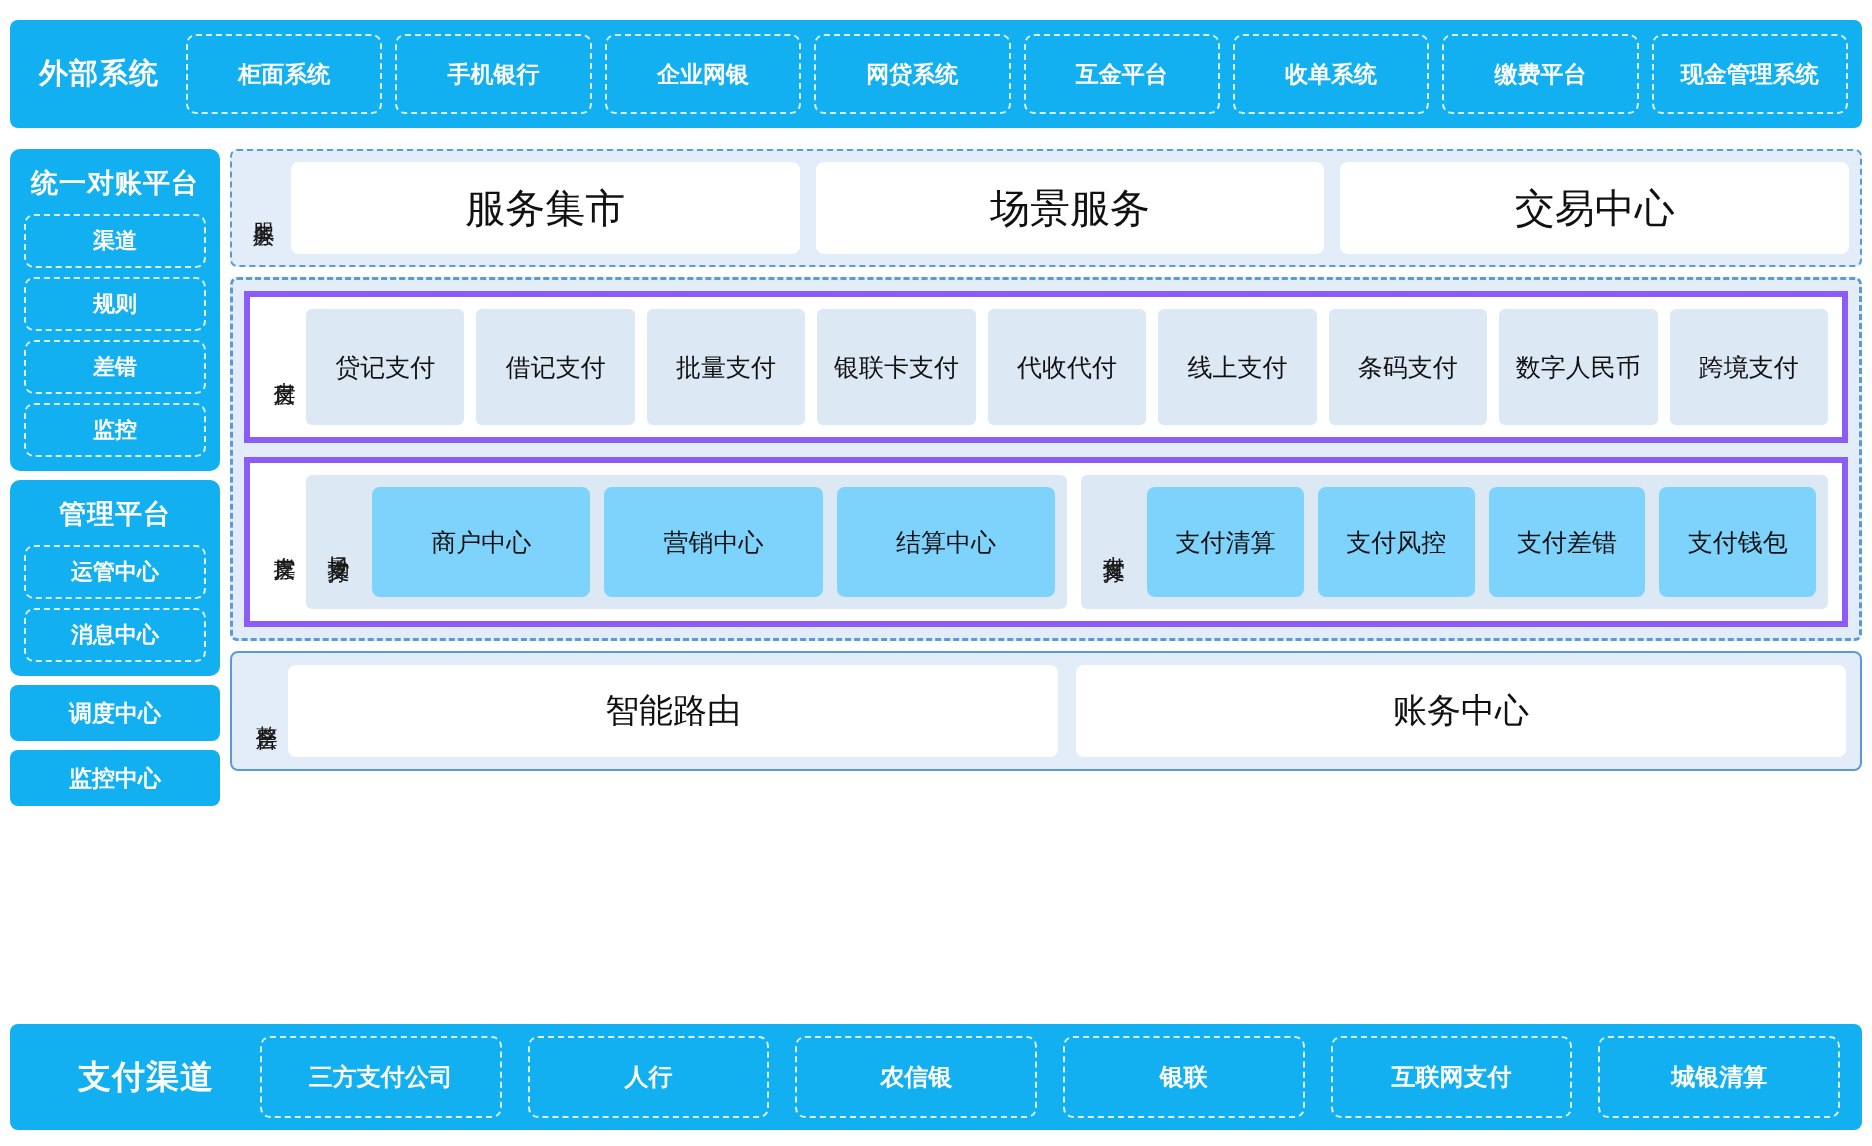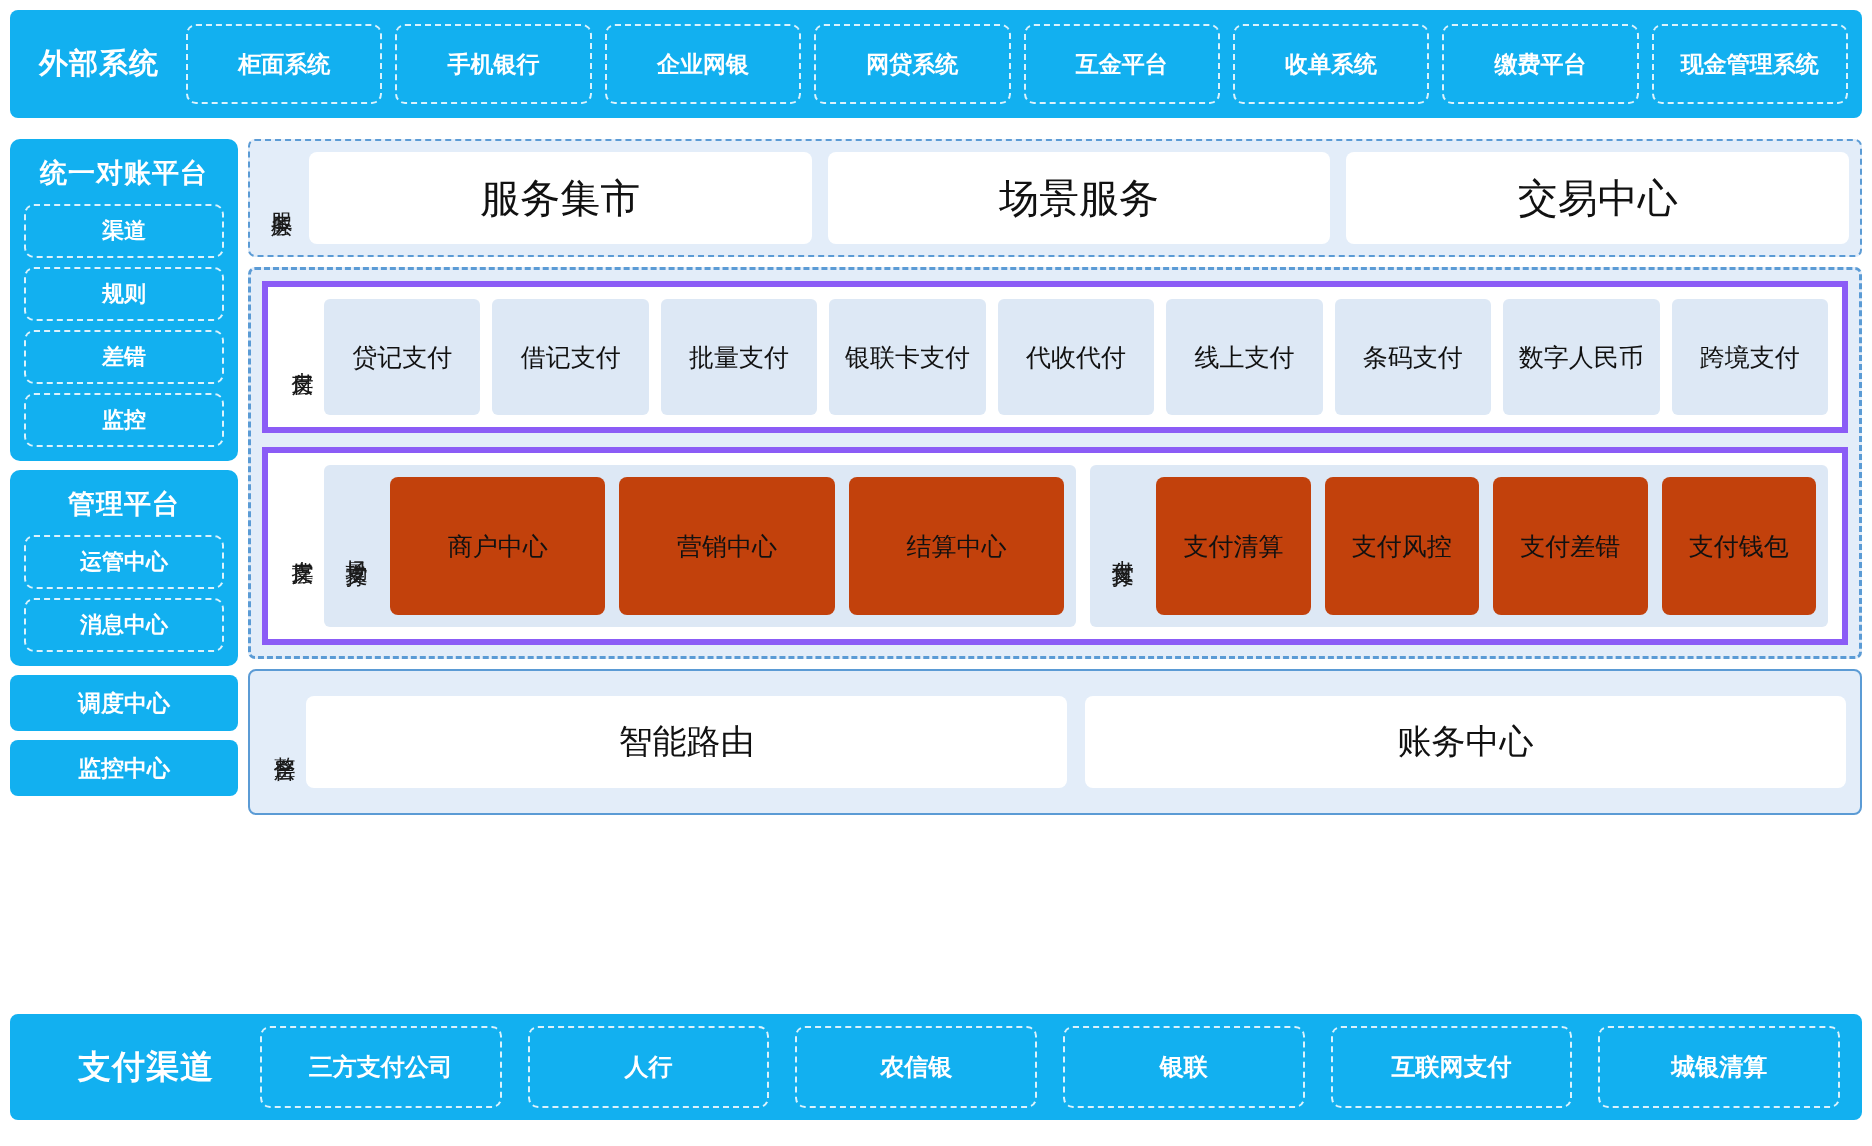--- a/index.html
+++ b/index.html
@@ -11,20 +11,21 @@
   }
   .page { position: relative; width: 1872px; height: 1146px; padding: 10px 10px; }
 
   
   .band {
     background: #12b0f0;
     border-radius: 8px;
     display: flex;
     align-items: center;
     color: #fff;
+    margin-top: 10px;
   }
   .band-title {
     color: #fff;
     font-size: 30px;
     font-weight: bold;
     letter-spacing: 1px;
     white-space: nowrap;
     text-align: center;
   }
   .dashed-chip {
@@ -47,21 +48,21 @@
     padding: 0 14px;
   }
   #external-band .band-title { width: 150px; flex: none; font-size: 29px; }
   #external-chips { display: flex; gap: 13px; flex: 1; margin-left: 12px; }
   #external-chips .dashed-chip { height: 80px; font-size: 23px; font-weight: 600; }
 
   
   #middle { display: flex; align-items: flex-start; gap: 10px; height: 855px; }
 
   
-  #left-rail { width: 228px; flex: none; display: flex; flex-direction: column; gap: 9px; }
+  #left-rail { width: 210px; flex: none; display: flex; flex-direction: column; gap: 9px; }
   .rail-card {
     background: #12b0f0;
     border-radius: 10px;
     padding: 10px 14px 14px;
     display: flex; flex-direction: column; gap: 9px;
   }
   .rail-card > .band-title { font-size: 27px; padding: 6px 0 4px; }
   .rail-card .dashed-chip { height: 54px; font-size: 22px; font-weight: 600; flex: none; }
   .rail-solid {
     background: #12b0f0;
@@ -125,32 +126,32 @@
   #support-groups { display: flex; gap: 14px; flex: 1; }
   .support-group {
     background: #dde8f5; border-radius: 6px;
     display: flex; align-items: stretch; padding: 12px 12px;
     gap: 12px;
   }
   .support-group.g1 { flex: 1.02; }
   .support-group.g2 { flex: 1; }
   .support-group .grp-cards { display: flex; gap: 14px; flex: 1; }
   .support-group .card-white {
-    background: #c2410c; border-radius: 8px; flex: 1;
-    height: 138px;
+    background: #7dd3fc; border-radius: 8px; flex: 1;
+    height: 110px;
     display: flex; align-items: center; justify-content: center;
     font-size: 25px; color: #111; white-space: nowrap;
   }
 
   
   #integration-outer {
     background: #e3edf9;
     border: 2px solid #5b9bd5;
     border-radius: 8px;
-    padding: 25px 14px;
+    padding: 12px 14px;
   }
   #integration-cards { display: flex; gap: 18px; flex: 1; }
   #integration-cards .card-white {
     background: #fff; border-radius: 8px; flex: 1;
     height: 92px;
     display: flex; align-items: center; justify-content: center;
     font-size: 34px; color: #111;
   }
 
   

